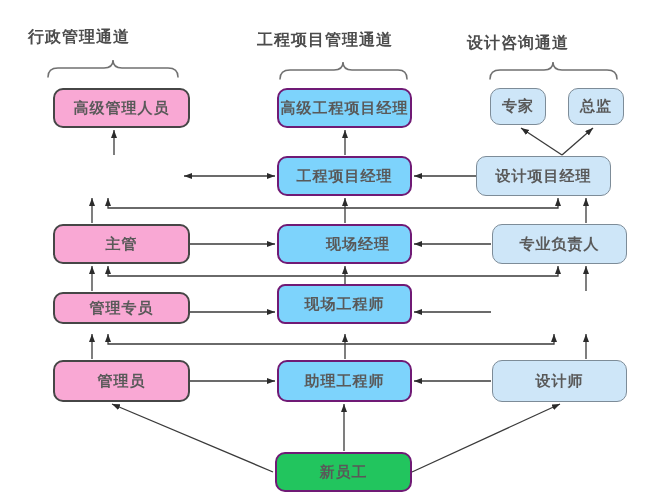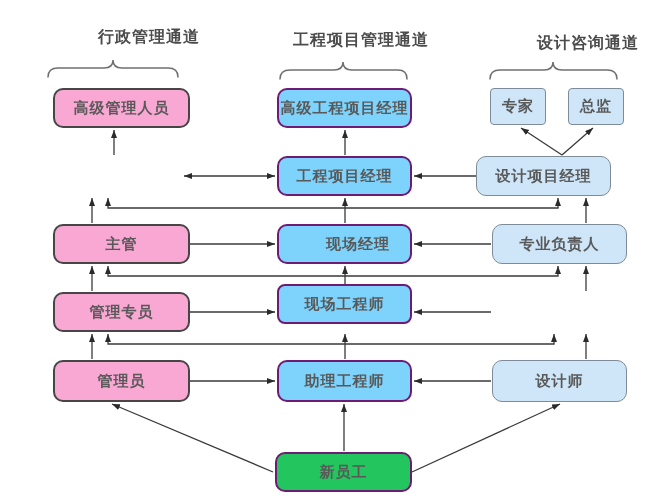--- a/index.html
+++ b/index.html
@@ -1,27 +1,27 @@
 <!DOCTYPE html>
 <html><head>
 <meta charset="utf-8">
 <style>
   html,body{margin:0;padding:0;background:#ffffff;}
   body{font-family:"Liberation Sans","DejaVu Sans",sans-serif;}
   #stage{position:relative;width:667px;height:500px;background:#ffffff;overflow:hidden;}
   #connectors{position:absolute;left:0;top:0;width:667px;height:500px;}
-  .ch-header{position:absolute;width:172px;text-align:right;font-size:16px;font-weight:bold;color:#4C4C4C;letter-spacing:1px;}
+  .ch-header{position:absolute;width:172px;text-align:left;font-size:16px;font-weight:bold;color:#4C4C4C;letter-spacing:1px;}
   .node{position:absolute;display:flex;align-items:center;justify-content:center;
         font-weight:bold;font-size:15px;color:#595959;border-radius:10px;box-sizing:border-box;
         letter-spacing:1px;white-space:nowrap;}
   .node.admin  {background:#f9a8d4;border:2px solid #464646;margin-left:8px;}
   .node.project{background:#7dd3fc;border:2px solid #701a75;}
   .node.design {background:#CEE6F8;border:1.5px solid #7D8C98;}
   .node.entry  {background:#22c55e;border:2px solid #701a75;}
-  .node.small{font-size:15px;border-radius:4px;text-align:right;}
+  .node.small{font-size:15px;border-radius:10px;text-align:right;}
 </style>
 </head>
 <body>
 
 <div id="stage">
 
   <svg id="connectors" width="667" height="500" viewBox="0 0 667 500" xmlns="http://www.w3.org/2000/svg">
     <defs>
       <marker id="ah" markerUnits="userSpaceOnUse" markerWidth="9" markerHeight="7" refX="8" refY="3" orient="auto">
         <path d="M0,0 L8,3 L0,6 Z" fill="#2B2B2B"></path>
@@ -76,21 +76,21 @@
       <path d="M491,381 H414" marker-end="url(#ah)"></path>
     </g>
   </svg>
 
   <div class="ch-header" style="left:28px;top:27px;">行政管理通道</div>
   <div class="ch-header" style="left:257px;top:30px;">工程项目管理通道</div>
   <div class="ch-header" style="left:467px;top:33px;">设计咨询通道</div>
 
   <div class="node admin" style="left:45px;top:88px;width:137px;height:40px;">高级管理人员</div>
   <div class="node admin" style="left:45px;top:224px;width:137px;height:40px;">主管</div>
-  <div class="node admin" style="left:45px;top:292px;width:137px;height:40px;font-family:Liberation Serif, serif;">管理专员</div>
+  <div class="node admin" style="left:45px;top:292px;width:137px;height:32px;font-family:Liberation Serif, serif;">管理专员</div>
   <div class="node admin" style="left:45px;top:360px;width:137px;height:42px;">管理员</div>
 
   <div class="node project" style="left:277px;top:88px;width:135px;height:40px;">高级工程项目经理</div>
   <div class="node project" style="left:277px;top:156px;width:135px;height:40px;">工程项目经理</div>
   <div class="node project" style="left:277px;top:224px;width:135px;height:40px;padding-left:27px;">现场经理</div>
   <div class="node project" style="left:277px;top:284px;width:135px;height:40px;border-radius:8px;">现场工程师</div>
   <div class="node project" style="left:277px;top:360px;width:135px;height:42px;">助理工程师</div>
 
   <div class="node design small" style="left:490px;top:88px;width:56px;height:37px;">专家</div>
   <div class="node design small" style="left:568px;top:88px;width:56px;height:37px;">总监</div>

